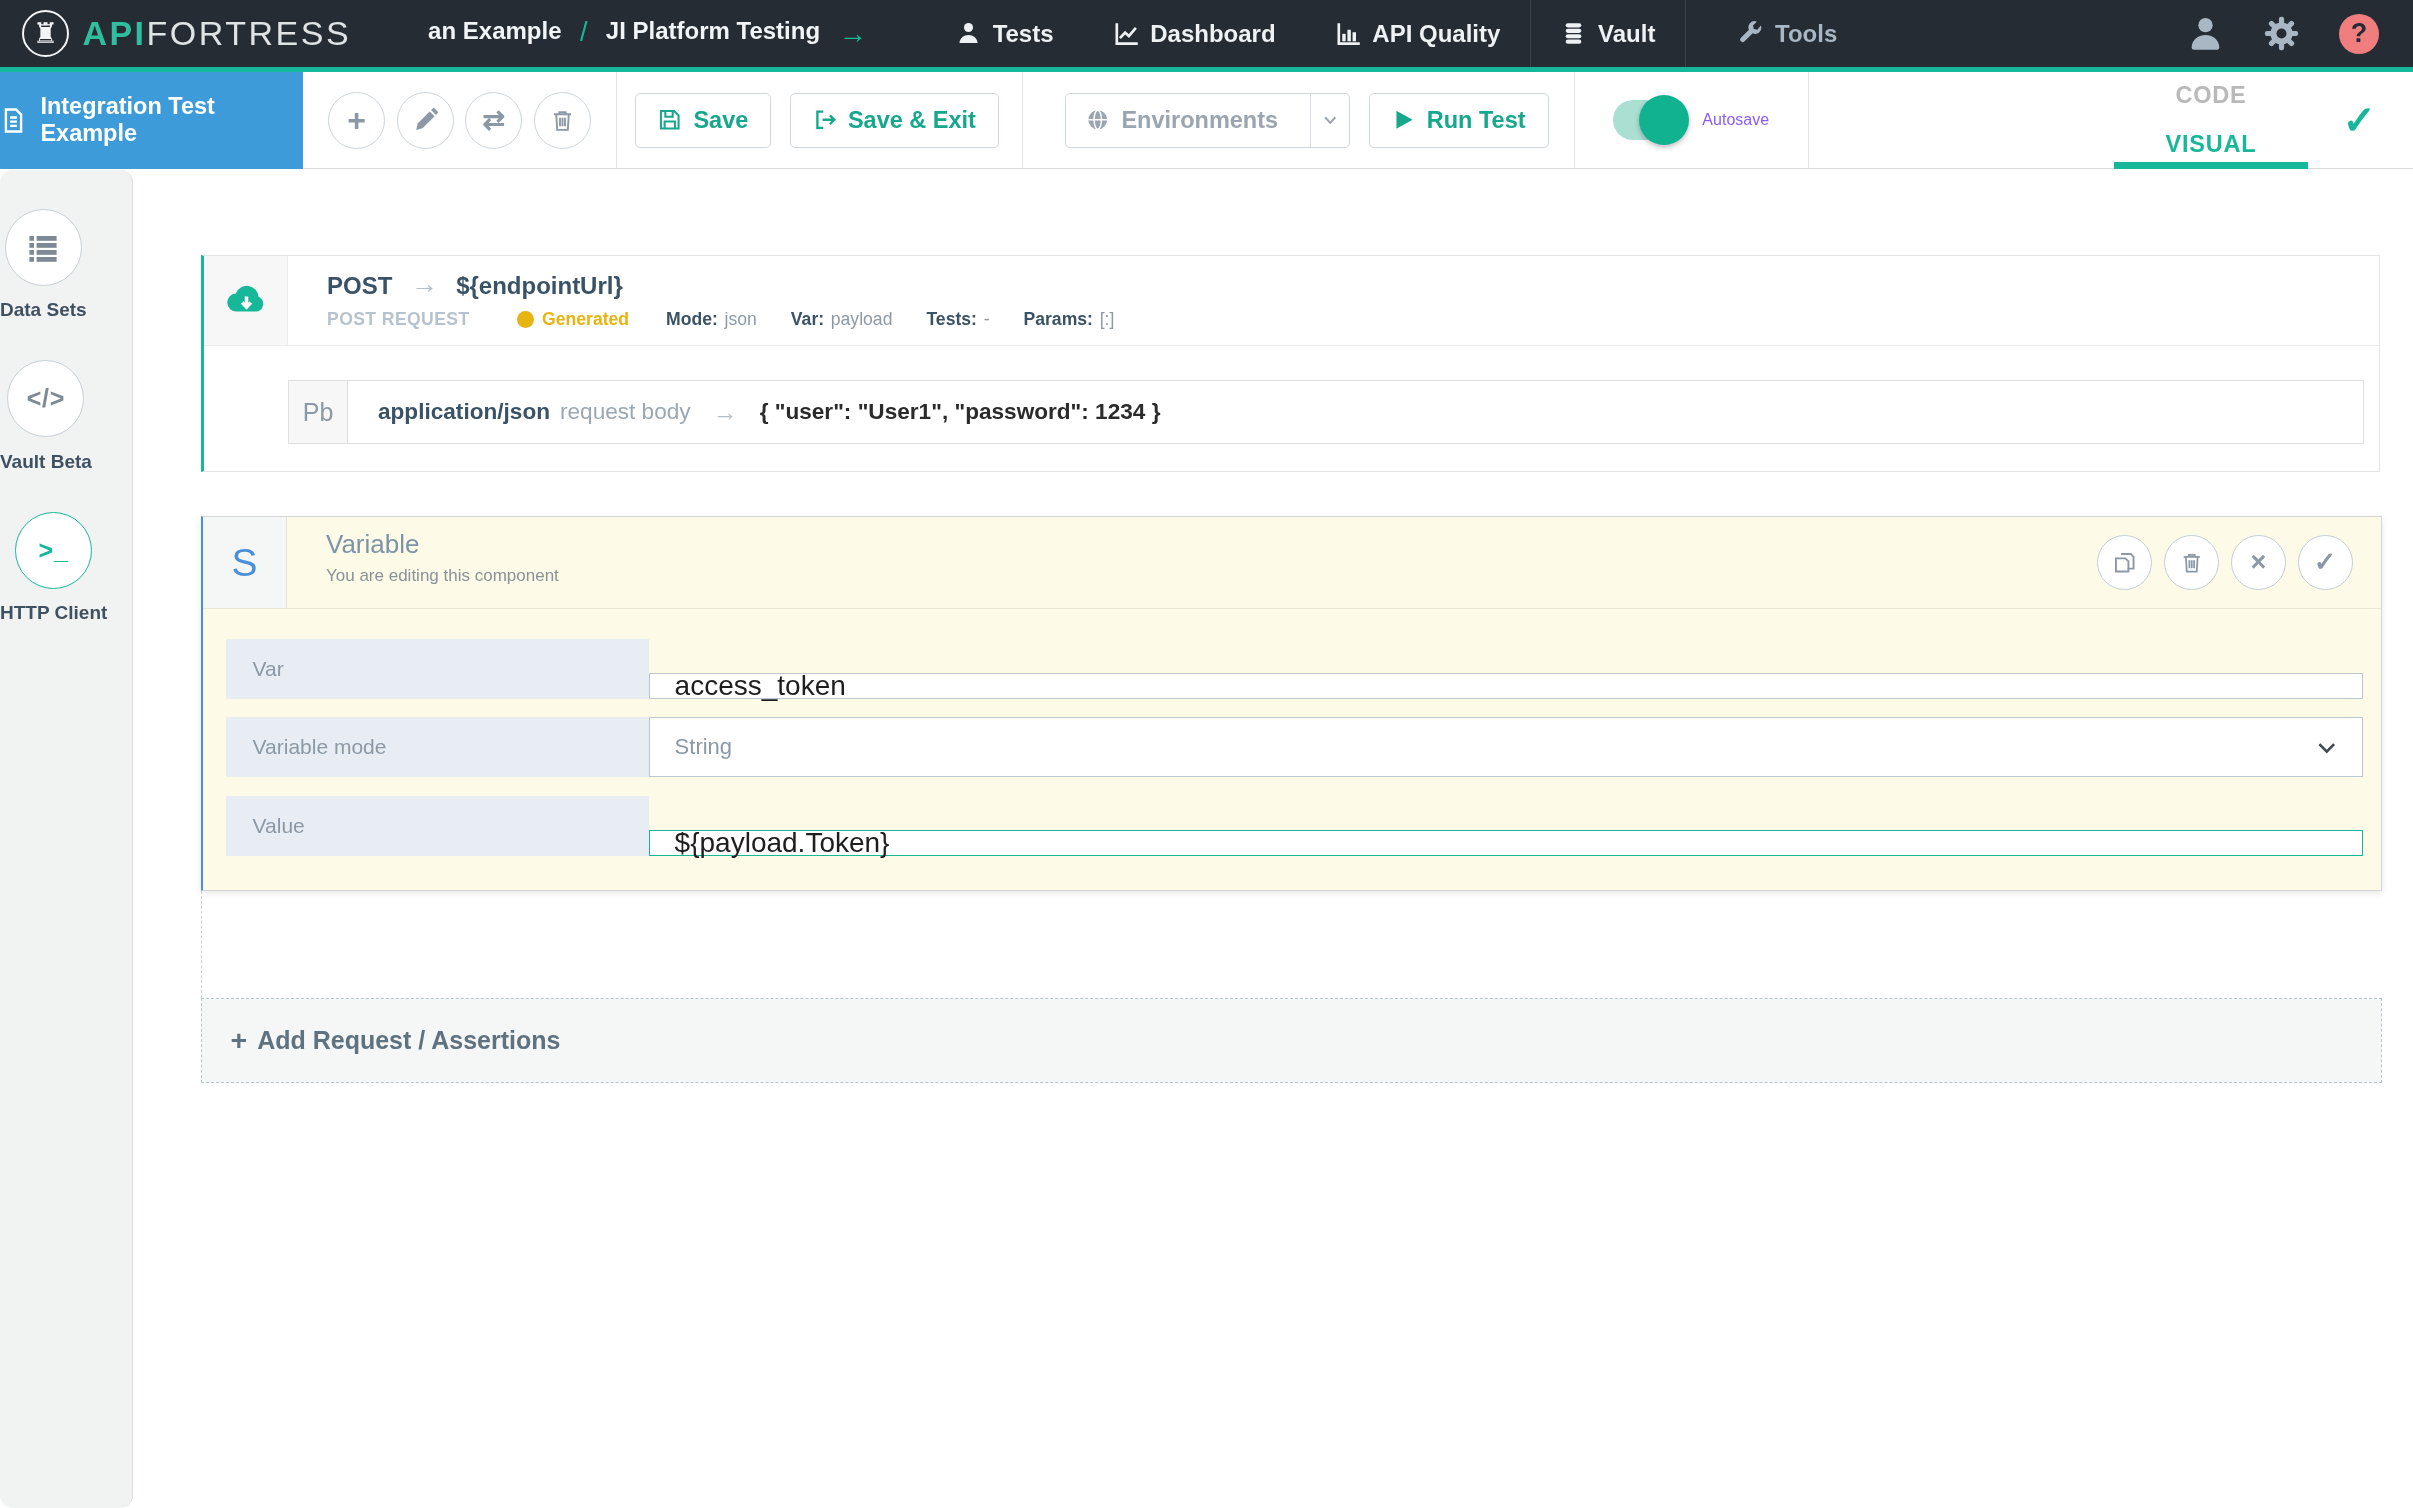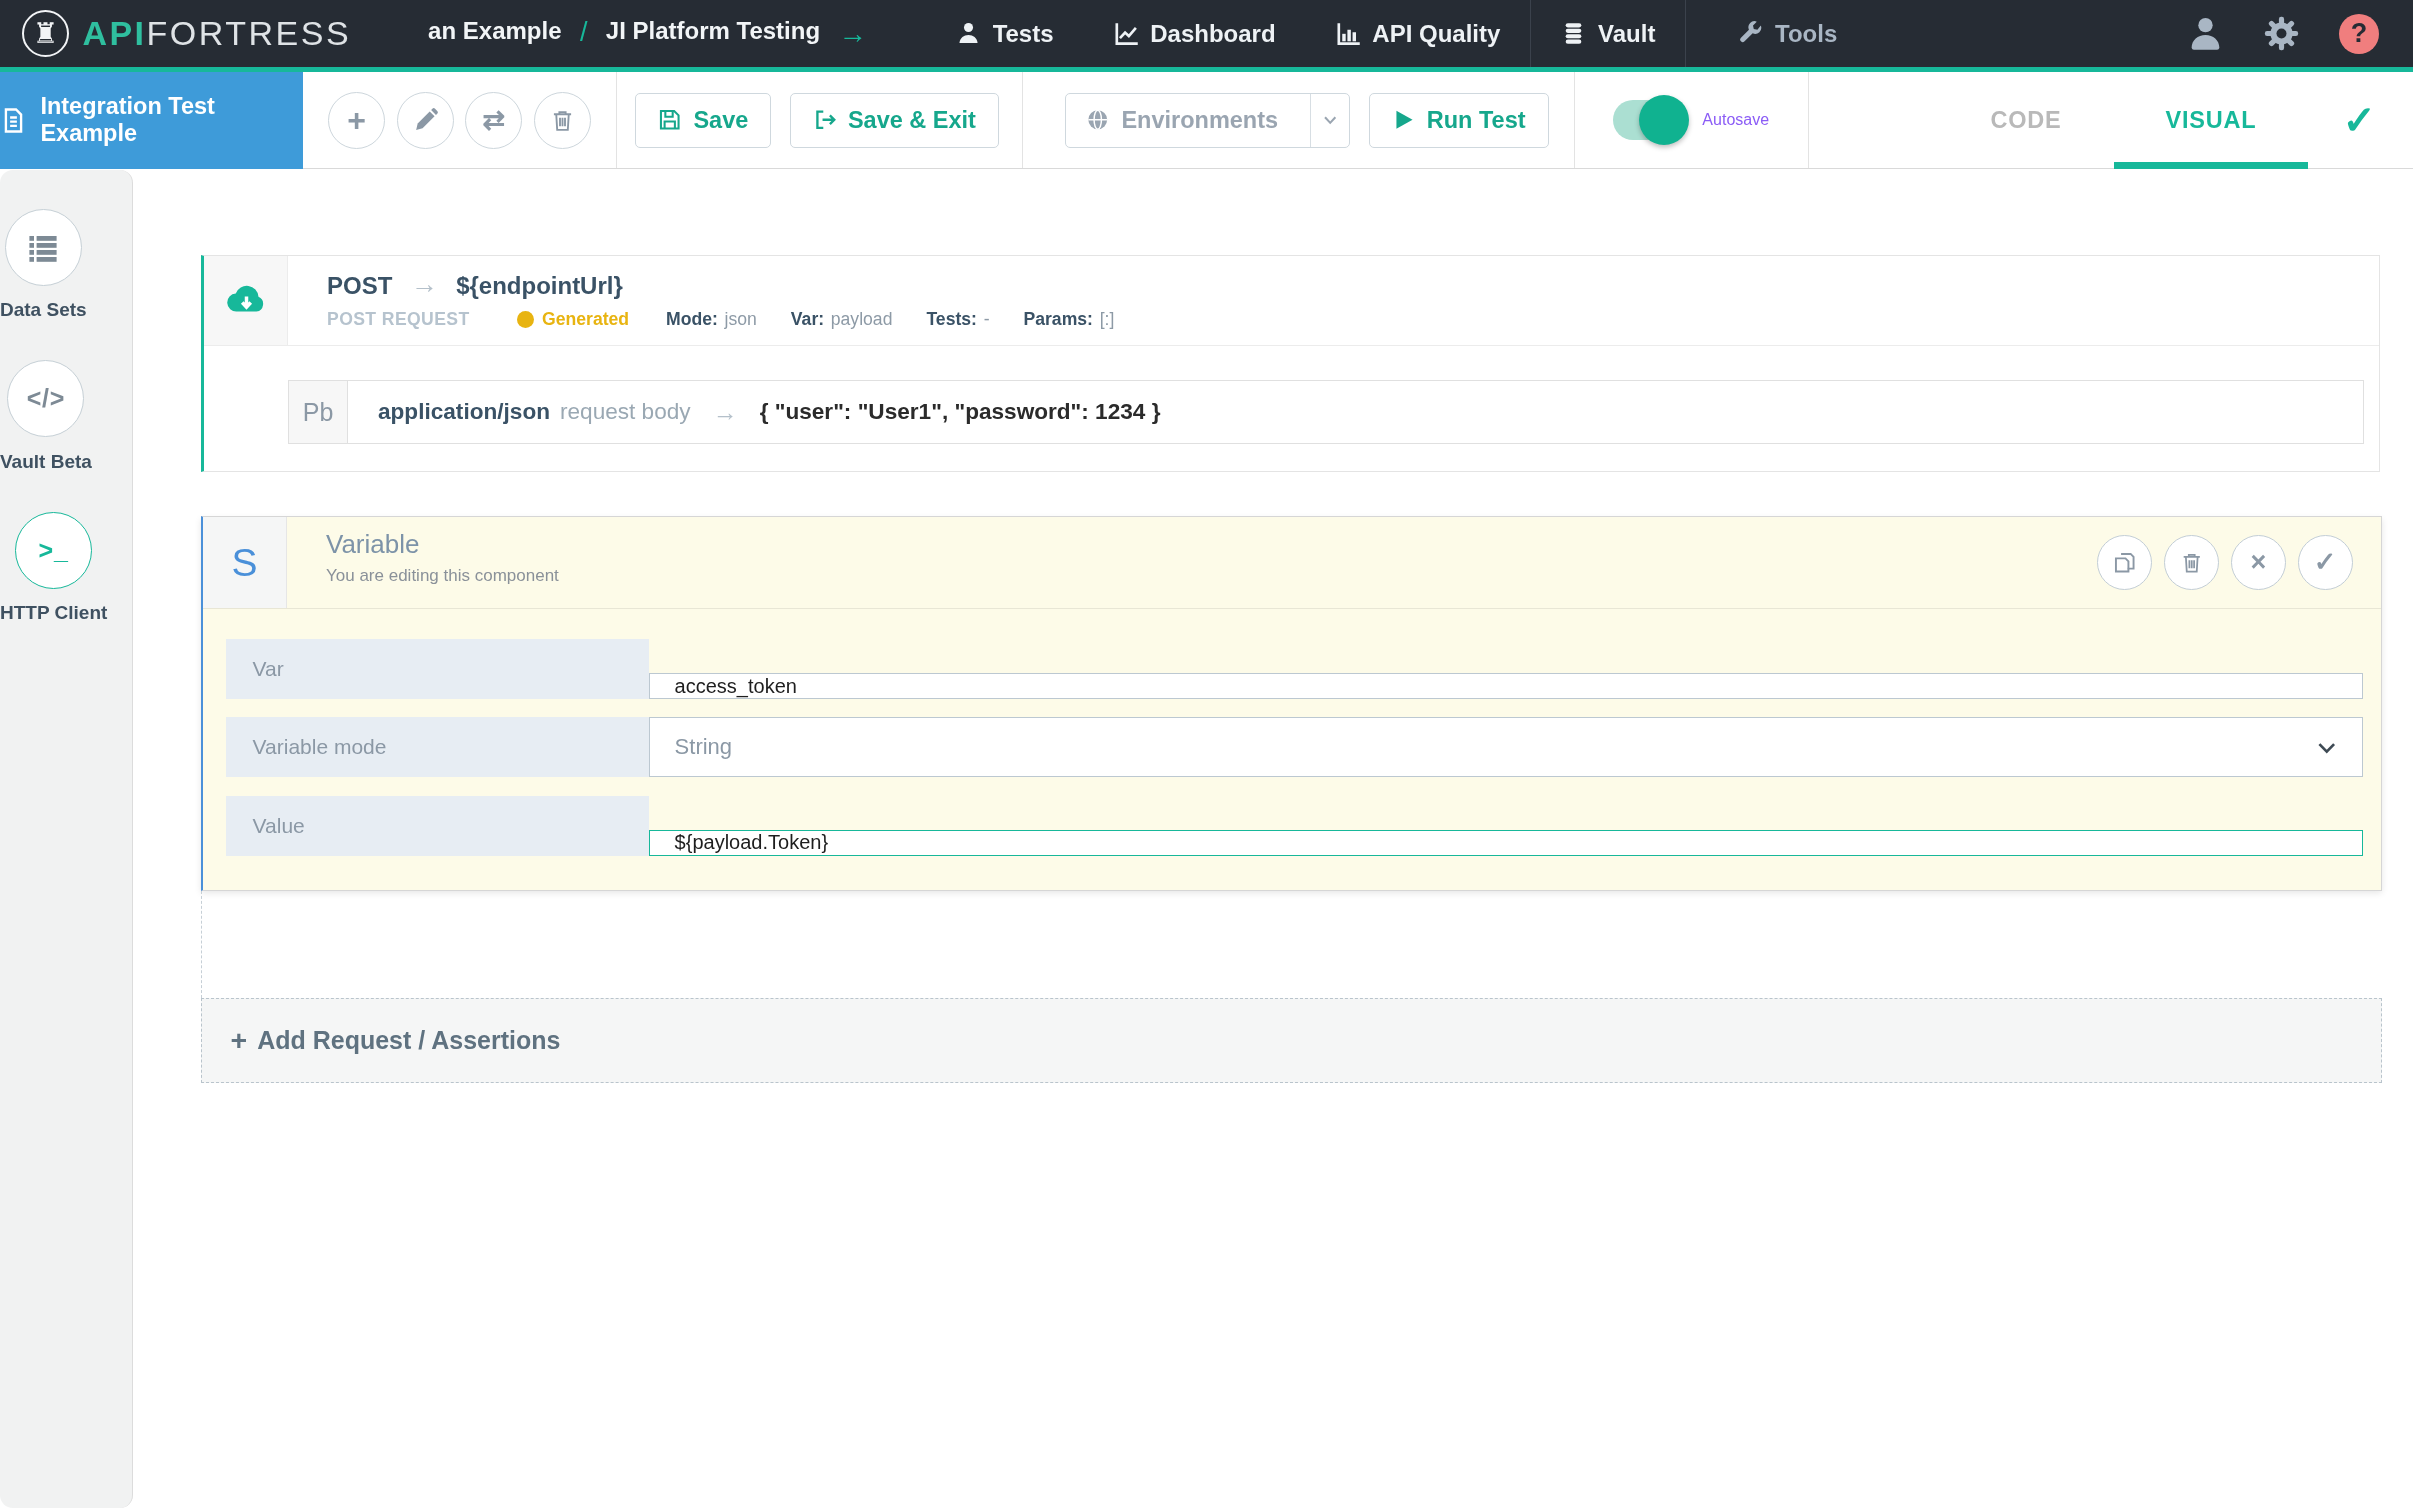--- a/index.html
+++ b/index.html
@@ -51,21 +51,21 @@
   .btn-gray .env-main { display:flex; align-items:center; gap:11.7px; padding:0 20px; }
   .env-caret { align-self:stretch; display:flex; align-items:center; padding:0 10px;
     border-left:0.8px solid #d7dee3; color:#9aa5b1; }
   .env-caret svg { width:18.4px; height:18.4px; }
   .run-btn { margin-left:18.4px; }
   .toggle-wrap { display:flex; align-items:center; gap:17px; margin:0 39px; cursor:pointer; }
   .toggle { width:72px; height:40px; border-radius:20px; background:#abdfd2; position:relative; }
   .toggle-knob { width:50px; height:50px; border-radius:50%; background:#10b290; position:absolute;
     right:-3.4px; top:-5px; box-shadow:0 2.5px 5px rgba(0,0,0,.25); }
   .toggle-label { font-size:16px; font-weight:normal; color:#8b5cf6; }
-  .view-tabs { margin-left:auto; display:flex; align-items:center; height:97px; }
+  .view-tabs { margin-left:auto; display:flex; align-items:center; height:97px;flex-direction:column; }
   .view-tab { padding:0 52px; height:97px; display:flex; align-items:center;
     font-size:23.5px; font-weight:bold; letter-spacing:0.8px; color:#b9b9b9; cursor:pointer; position:relative; }
   .view-tab.active { color:#17b89a; }
   .view-tab.active::after { content:""; position:absolute; left:0; right:0; bottom:-0.8px;
     height:7.5px; background:#17b89a; }
   .toolbar-check { color:#17b89a; font-size:40px; font-weight:bold; margin:0 37px 0 34px; cursor:pointer; }
 
   
   .sidebar { position:absolute; left:0; top:170px; bottom:0; width:133px;
     background:#f1f2f2; border-right:0.8px solid #dcdcdc; display:flex; flex-direction:column; align-items:flex-start;border-radius:13px; }
@@ -122,21 +122,21 @@
   .action-btn { width:55px; height:55px; border-radius:50%; border:1.7px solid #c3ced6; background:#fff;
     color:#8b98a5; display:flex; align-items:center; justify-content:center; cursor:pointer; }
   .action-btn svg { width:23.5px; height:23.5px; }
   .action-btn .glyph { font-size:27px; font-weight:bold; line-height:1; }
   .var-rows { padding:18.4px 18.4px 34px 22.6px; }
   .field-row { display:flex; align-items:stretch; height:60px; margin-top:18.4px; }
   .field-row:first-child { margin-top:11.7px; }
   .field-label { width:423px; background:#e7edf3; color:#8b98a5; font-size:21px;
     display:flex; align-items:center; padding-left:27px; }
   .field-input { flex:1; background:#fff; border:0.8px solid #bcc8d1; display:flex; align-items:center;
-    padding-left:25px; font-size:20px; color:#1e1e1e; cursor:text;margin-top:34px; }
+    padding-left:25px; font-size:28px; color:#1e1e1e; cursor:text;margin-top:34px; }
   .field-select { flex:1; background:#fff; border:0.8px solid #bcc8d1; display:flex; align-items:center;
     justify-content:space-between; padding:0 23.5px 0 25px; font-size:22px; color:#8b98a5; cursor:pointer; }
   .field-select svg { width:23.5px; height:23.5px; color:#3e4a54; }
   .field-input.focused { border:1.7px solid #17b89a; }
 
   
   .connector { height:107px; border-left:1.7px dashed #c6cfd6; width:0; }
   .add-box { width:2181px; height:85px; background:#f5f6f6; border:1.7px dashed #b9c4cc;
     display:flex; align-items:center; padding-left:28.5px; cursor:pointer; }
   .add-box .plus { color:#5f7280; font-size:28.5px; font-weight:bold; margin-right:10px; }

